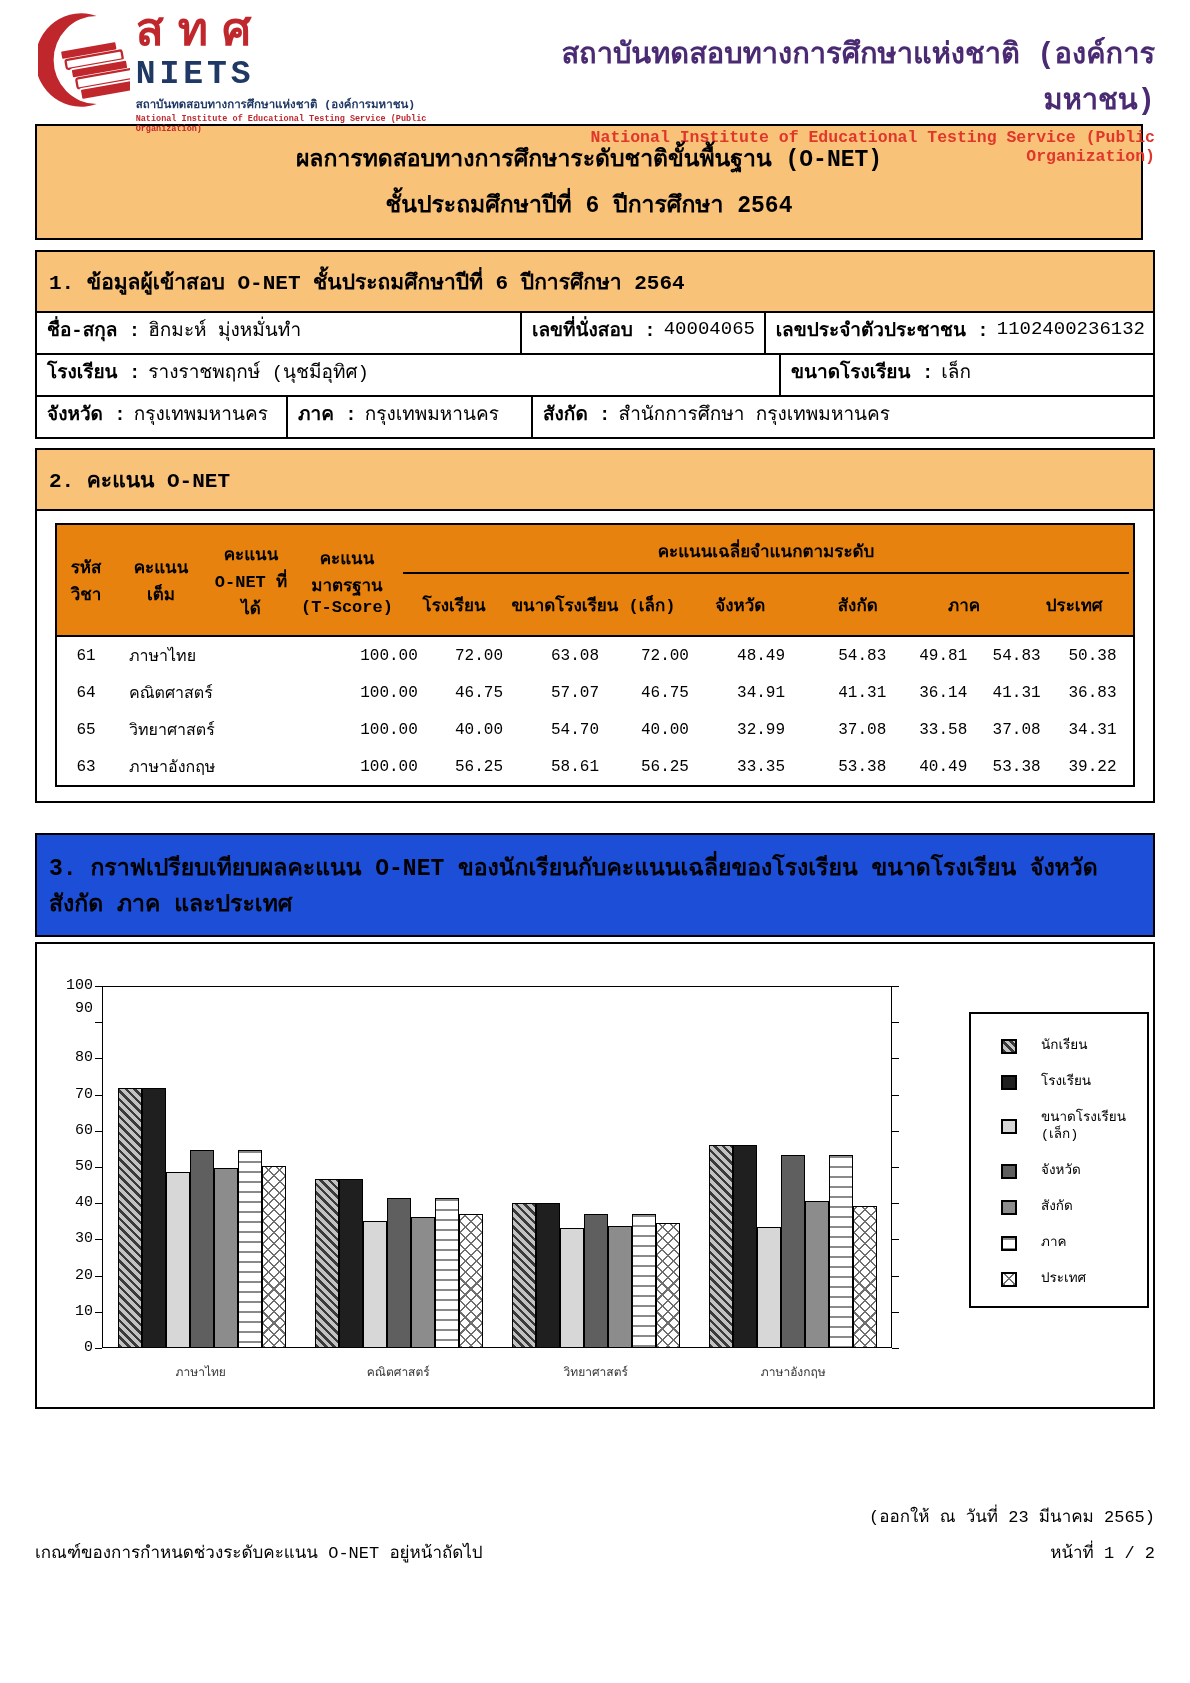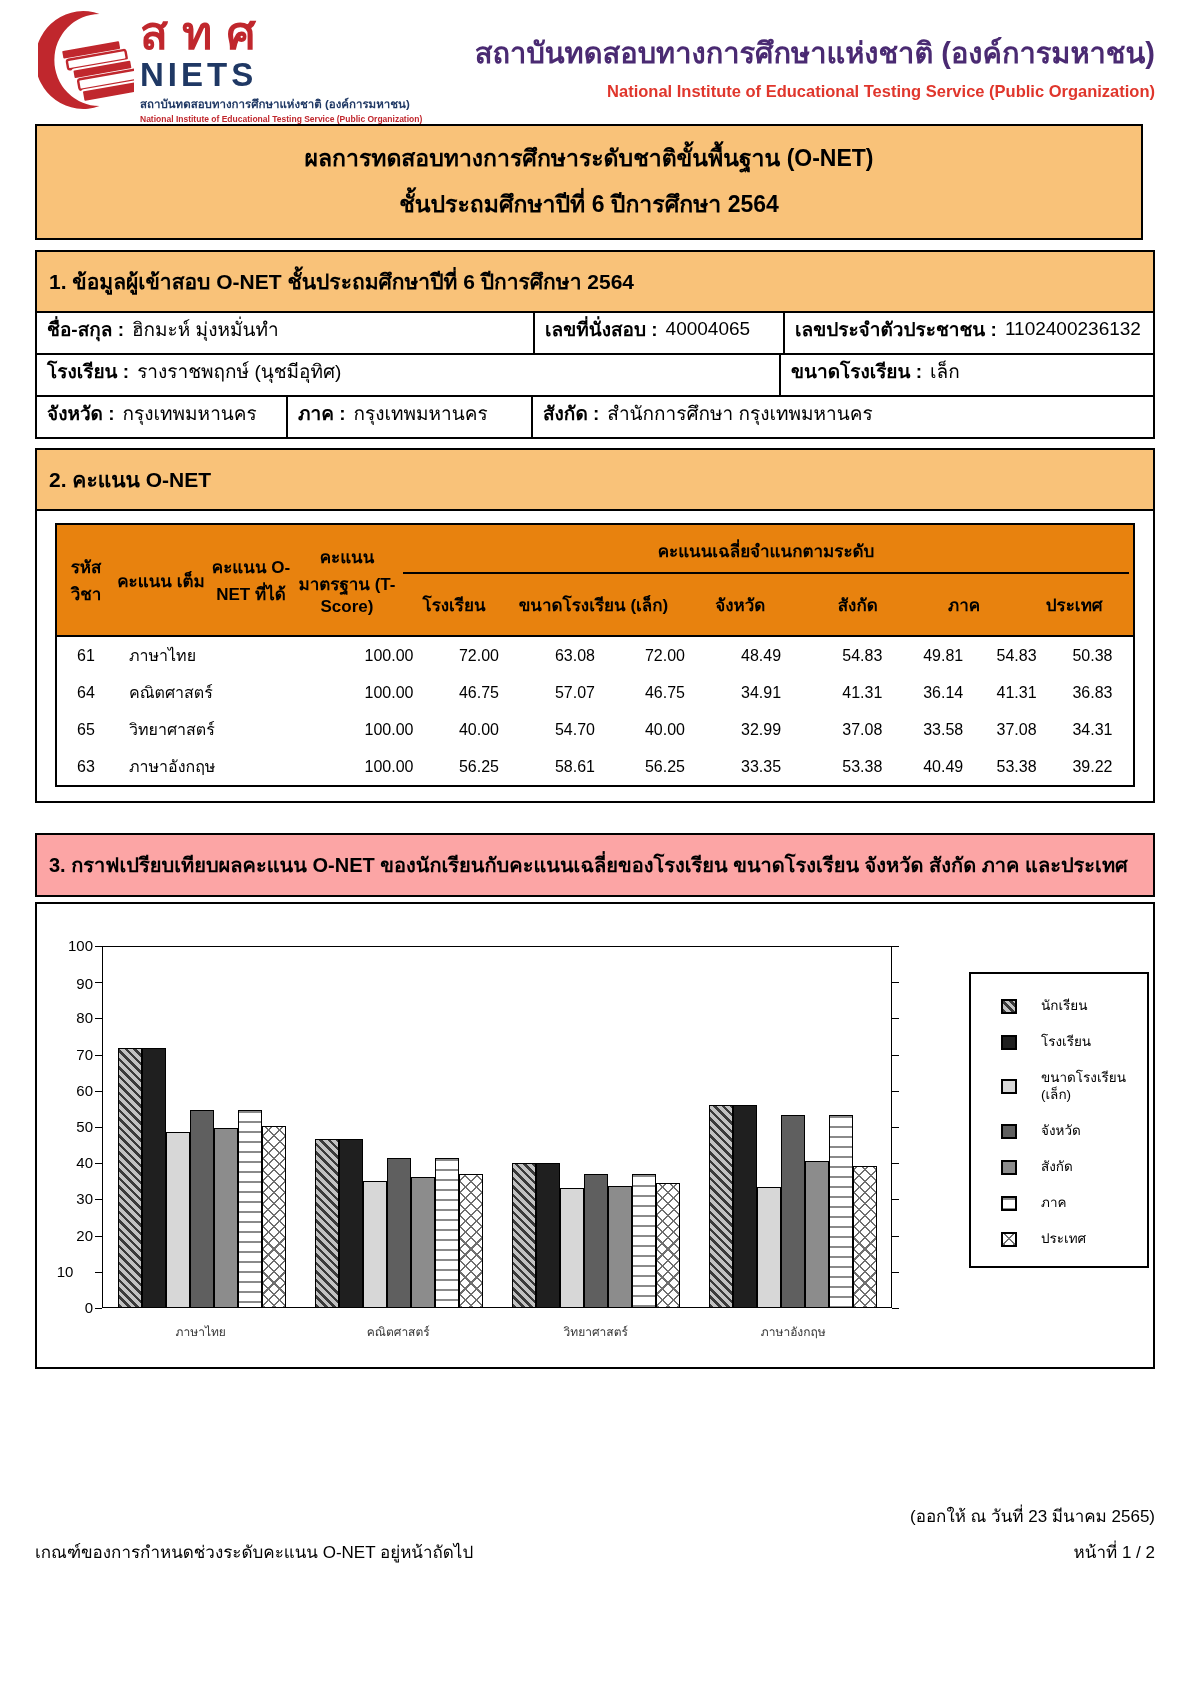--- a/index.html
+++ b/index.html
@@ -1,18 +1,18 @@
 <!DOCTYPE html>
 <html><head>
 <meta charset="utf-8">
 <style>
   * { margin:0; padding:0; box-sizing:border-box; }
   html,body { background:#fff; }
   body { font-family:"Liberation Sans","DejaVu Sans",sans-serif; color:#000; }
-  .page { width:1190px; height:1683px; position:relative; background:#fff; overflow:hidden; }
+  .page { width:1190px; height:1683px; position:relative; background:#fff; overflow:hidden;font-family:Liberation Mono, monospace; }
 
   
   .header { display:flex; justify-content:space-between; align-items:flex-start; padding:8px 35px 0 38px; height:118px; }
   .logo-block { display:flex; gap:6px; }
   .logo-emblem { width:96px; height:104px; }
   .logo-texts { padding-top:2px; }
   .logo-acro-thai { color:#C0272D; font-size:46px; font-weight:bold; line-height:1.0; letter-spacing:14px; }
   .logo-acro-en { color:#1F3864; font-size:33px; font-weight:bold; letter-spacing:4px; line-height:1.0; margin-top:2px; }
   .logo-sub-thai { color:#1F3864; font-size:11.5px; font-weight:bold; margin-top:4px; }
   .logo-sub-en { color:#C0272D; font-size:8.5px; font-weight:bold; margin-top:1px; }
@@ -50,21 +50,21 @@
   .grp-rule { border-bottom:2px solid #000; margin:0 4px; }
   .grp-sub { flex:1; display:flex; align-items:center; }
   .g1 { width:15%; } .g2 { width:23%; } .g3 { width:17%; } .g4 { width:15%; } .g5 { width:14%; } .g6 { width:16%; }
   .gcell { text-align:center; font-weight:bold; font-size:17px; padding:6px 2px; }
   .sc-row { display:flex; background:#fff; font-size:16px; align-items:center; min-height:37px; }
   .dcell { text-align:center; padding:6px 2px; }
   .d-subject { text-align:left; padding-left:14px; }
   .row-group { flex:1; display:flex; }
 
   
-  .sec3-head { margin:30px 35px 0 35px; border:2px solid #000; background:#fca5a5; font-size:20px; font-weight:bold; padding:14px 10px 14px 12px; }
+  .sec3-head { margin:30px 35px 0 35px; border:2px solid #000; background:#1d4ed8; font-size:23px; font-weight:bold; padding:14px 10px 14px 12px; }
 
   
   .chart-box { margin:5px 35px 0 35px; border:2px solid #000; height:467px; position:relative; background:#fff; }
   .plot-area { position:absolute; left:65px; top:42px; width:790px; height:362px; border:1px solid #000; display:flex; }
   .bar-group { width:25%; display:flex; align-items:flex-end; justify-content:center; height:100%; }
   .bar { width:24px; border:1px solid #000; border-bottom:none; }
   .ytick-label { position:absolute; width:56px; text-align:right; font-size:15px; line-height:18px; }
   .ytick-mark { position:absolute; height:1px; background:#000; width:7px; }
   .xlabels { position:absolute; left:65px; top:418px; width:790px; display:flex; }
   .xlabel { width:25%; text-align:center; font-size:12px; color:#333; }
@@ -326,21 +326,21 @@
           <span class="legend-label">ภาค</span>
         </div>
         <div class="legend-item">
           <span class="legend-swatch pat-crosshatch"></span>
           <span class="legend-label">ประเทศ</span>
         </div>
       </div>
   <div class="ytick-label" style="left: 0px; top: 395px;">0</div>
       <div class="ytick-mark" style="left: 58px; top: 404px;"></div>
       <div class="ytick-mark" style="left: 855px; top: 404px;"></div>
-      <div class="ytick-label" style="left: 0px; top: 358.8px; text-align: center;">10</div>
+      <div class="ytick-label" style="left: 0px; top: 358.8px;">10</div>
       <div class="ytick-mark" style="left: 58px; top: 367.8px;"></div>
       <div class="ytick-mark" style="left: 855px; top: 367.8px;"></div>
       <div class="ytick-label" style="left: 0px; top: 322.6px;">20</div>
       <div class="ytick-mark" style="left: 58px; top: 331.6px;"></div>
       <div class="ytick-mark" style="left: 855px; top: 331.6px;"></div>
       <div class="ytick-label" style="left: 0px; top: 286.4px;">30</div>
       <div class="ytick-mark" style="left: 58px; top: 295.4px;"></div>
       <div class="ytick-mark" style="left: 855px; top: 295.4px;"></div>
       <div class="ytick-label" style="left: 0px; top: 250.2px;">40</div>
       <div class="ytick-mark" style="left: 58px; top: 259.2px;"></div>
@@ -350,21 +350,21 @@
       <div class="ytick-mark" style="left: 855px; top: 223px;"></div>
       <div class="ytick-label" style="left: 0px; top: 177.8px;">60</div>
       <div class="ytick-mark" style="left: 58px; top: 186.8px;"></div>
       <div class="ytick-mark" style="left: 855px; top: 186.8px;"></div>
       <div class="ytick-label" style="left: 0px; top: 141.6px;">70</div>
       <div class="ytick-mark" style="left: 58px; top: 150.6px;"></div>
       <div class="ytick-mark" style="left: 855px; top: 150.6px;"></div>
       <div class="ytick-label" style="left: 0px; top: 105.4px;">80</div>
       <div class="ytick-mark" style="left: 58px; top: 114.4px;"></div>
       <div class="ytick-mark" style="left: 855px; top: 114.4px;"></div>
-      <div class="ytick-label" style="left: 0px; top: 71px;">90</div>
+      <div class="ytick-label" style="left: 0px; top: 56px;">90</div>
       <div class="ytick-mark" style="left: 58px; top: 78.2px;"></div>
       <div class="ytick-mark" style="left: 855px; top: 78.2px;"></div>
       <div class="ytick-label" style="left: 0px; top: 33px;">100</div>
       <div class="ytick-mark" style="left: 58px; top: 42px;"></div>
       <div class="ytick-mark" style="left: 855px; top: 42px;"></div>
     </div>
 
   <div class="issued-line">(ออกให้ ณ วันที่ 23 มีนาคม 2565)</div>
   <div class="bottom-line">
     <span>เกณฑ์ของการกำหนดช่วงระดับคะแนน O-NET อยู่หน้าถัดไป</span>

